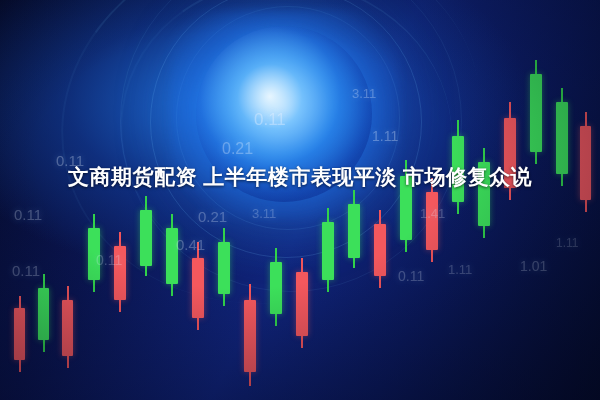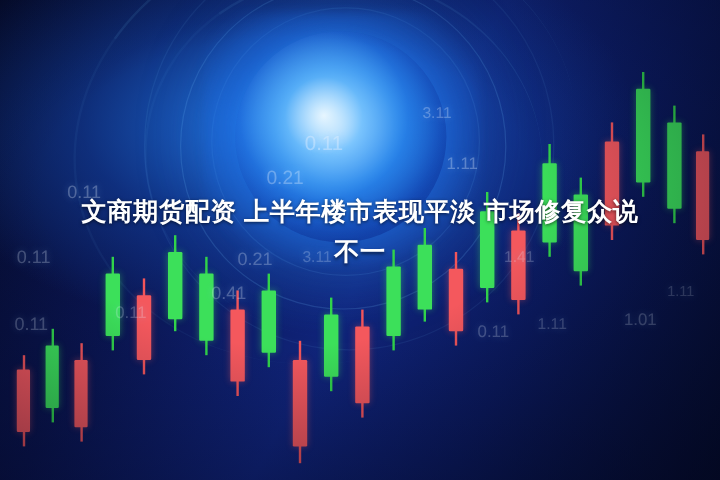--- a/index.html
+++ b/index.html
@@ -230,16 +230,15 @@
       <div class="num" style="left: 398px; top: 268px; font-size: 14px; opacity: 0.48;">0.11</div>
       <div class="num" style="left: 448px; top: 262px; font-size: 13px; opacity: 0.44;">1.11</div>
       <div class="num" style="left: 520px; top: 258px; font-size: 14px; opacity: 0.5;">1.01</div>
       <div class="num" style="left: 556px; top: 236px; font-size: 12px; opacity: 0.42;">1.11</div>
     </div>
 
   <div class="bg-vignette"></div>
 
   <div class="headline">
     <div>文商期货配资 上半年楼市表现平淡 市场修复众说</div>
-    <div>不一</div>
   </div>
 
 </div>
 
 </body></html>

